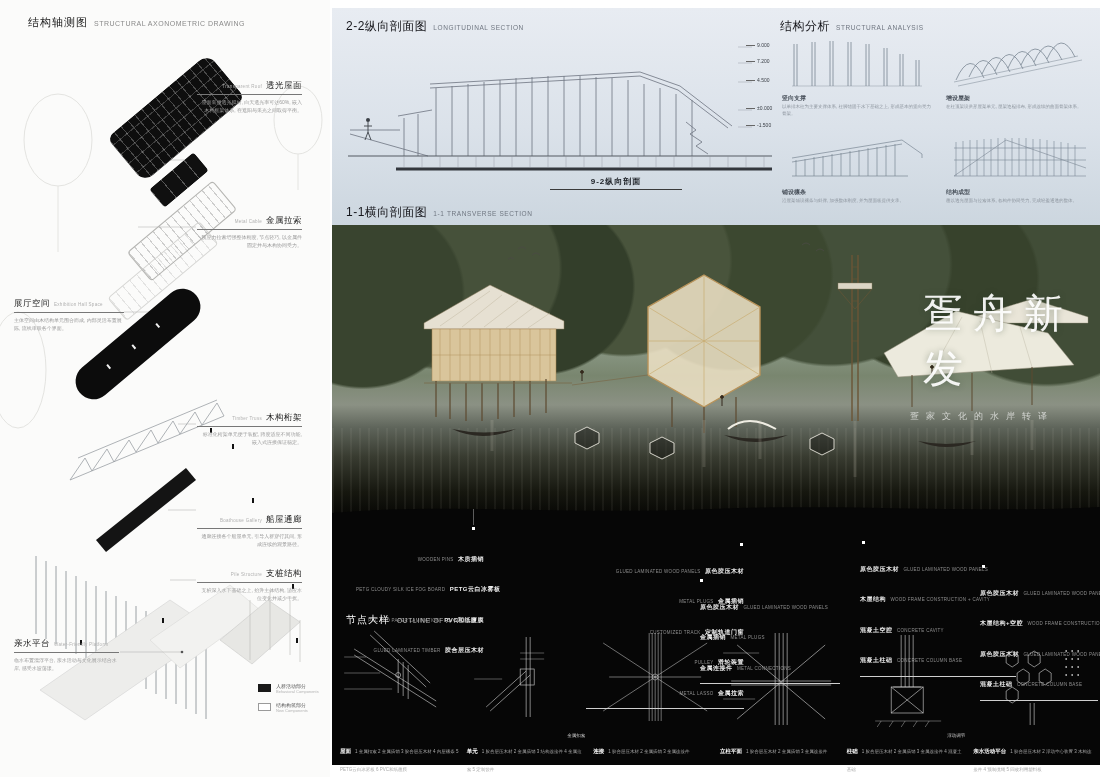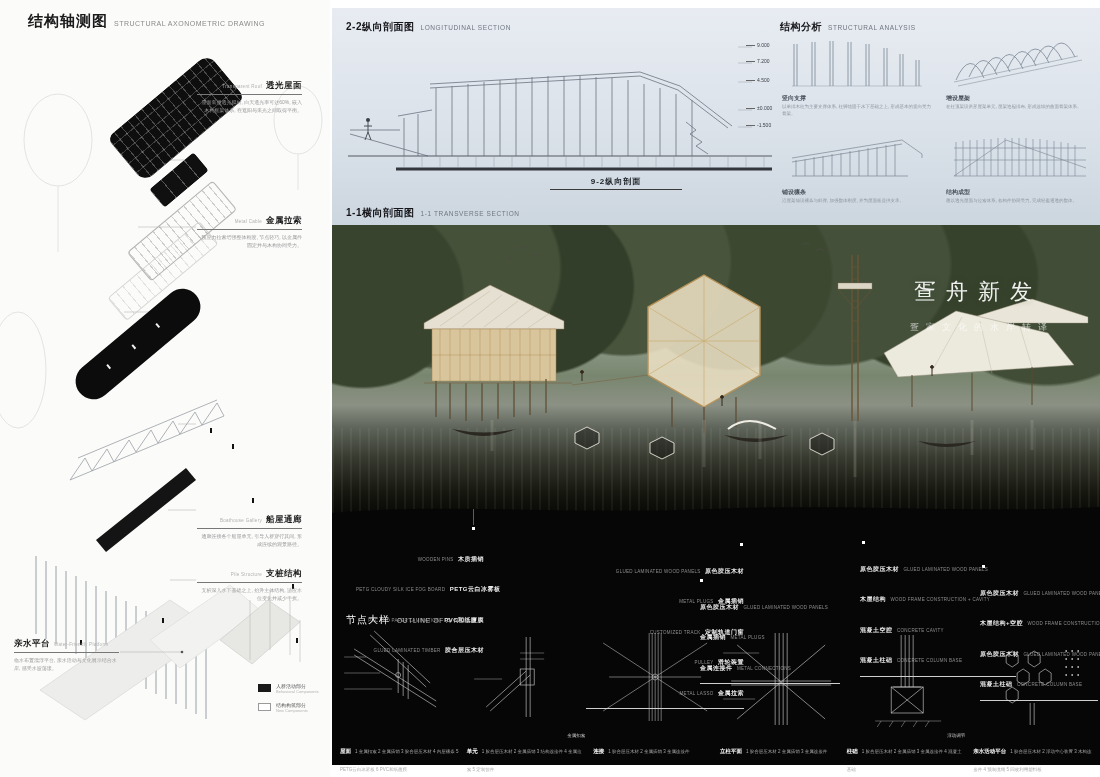--- a/index.html
+++ b/index.html
@@ -4,21 +4,21 @@
 <style>
   html,body{margin:0;padding:0;background:#e9e9e9;}
   *{box-sizing:border-box;}
   .board{position:relative;width:1100px;height:777px;margin:0 auto;background:#fff;overflow:hidden;
          font-family:"Liberation Sans",sans-serif;color:#222;}
   [data-name]{cursor:default;}
 
   
   .lp{position:absolute;left:0;top:0;width:330px;height:777px;background:#fbfbfa;}
   .lp-header{position:absolute;left:28px;top:12px;white-space:nowrap;}
-  .lp-header .zh{font-size:15px;font-weight:bold;letter-spacing:1px;color:#1a1a1a;}
+  .lp-header .zh{font-size:11px;font-weight:normal;letter-spacing:1px;color:#1a1a1a;}
   .lp-header .en{font-size:7px;color:#8a8a8a;margin-left:6px;letter-spacing:.5px;}
   .axo{position:absolute;left:0;top:0;width:330px;height:777px;}
   .roof1{position:absolute;left:110px;top:89px;width:132px;height:58px;background-color:#0e0e0e;
          background-image:repeating-linear-gradient(90deg,rgba(255,255,255,.25) 0 1px,transparent 1px 9px),
                           repeating-linear-gradient(0deg,rgba(255,255,255,.2) 0 1px,transparent 1px 12px);
          transform:rotate(-40deg);border-radius:8px 12px 8px 12px;}
   .roof2{position:absolute;left:150px;top:168px;width:58px;height:24px;background-color:#101010;
          background-image:repeating-linear-gradient(90deg,rgba(255,255,255,.3) 0 1px,transparent 1px 15px);
          transform:rotate(-40deg);border-radius:4px;}
   .frame1{position:absolute;left:126px;top:212px;width:112px;height:38px;border:1px solid #b5b5b2;
@@ -27,42 +27,42 @@
   .frame2{position:absolute;left:103px;top:256px;width:120px;height:30px;border:1px solid #c8c8c5;opacity:.7;
           background-image:repeating-linear-gradient(90deg,rgba(140,140,140,.3) 0 1px,transparent 1px 9px);
           transform:rotate(-40deg);border-radius:4px;}
   .hull{position:absolute;left:62px;top:326px;width:152px;height:36px;background:#0c0c0c;
         transform:rotate(-40deg);border-radius:18px;}
   .hull .fig{position:absolute;width:2px;height:5px;background:#f2f2f2;}
 
   .ann{position:absolute;width:105px;}
   .ann .head{display:flex;justify-content:flex-end;align-items:baseline;gap:4px;border-bottom:.5px solid #777;padding-bottom:2px;}
   .ann.l .head{justify-content:flex-start;}
-  .ann .zh{font-size:8.5px;font-weight:bold;color:#1c1c1c;letter-spacing:.5px;}
+  .ann .zh{font-size:8.5px;font-weight:normal;color:#1c1c1c;letter-spacing:.5px;}
   .ann .en{font-size:4.5px;color:#b0b0b0;letter-spacing:.3px;}
   .ann .desc{font-size:5px;color:#9a9a9a;line-height:1.6;margin-top:3px;text-align:right;}
   .ann.l .desc{text-align:left;}
   .a0{right:28px;top:80px;} .a1{right:28px;top:148px;} .a2{right:28px;top:215px;}
   .a3{left:14px;top:298px;width:110px;} .a4{right:28px;top:412px;} .a5{right:28px;top:498px;margin-top:16px;}
   .a6{right:28px;top:568px;} .a7{left:14px;top:638px;}
 
   .lp-legend{position:absolute;left:258px;top:683px;width:66px;}
   .lg-row{display:flex;gap:5px;margin-bottom:8px;align-items:flex-start;}
   .sw{width:13px;height:8px;margin-top:1px;flex:none;}
   .sw.b{background:#191919;border:1px solid #191919;}
   .sw.w{background:#fff;border:1px solid #9a9a9a;}
   .lg-zh{font-size:5px;color:#555;display:block;}
   .lg-en{font-size:4px;color:#b4b4b4;display:block;}
 
   
   .rp{position:absolute;left:332px;top:0;width:768px;height:777px;background:#fff;}
   .top-strip{position:absolute;left:0;top:8px;width:768px;height:217px;
              background:linear-gradient(180deg,#e8ecf2 0%,#dbe2ea 55%,#ccd6df 100%);}
   .sec-head{position:absolute;white-space:nowrap;}
-  .sec-head .zh{font-size:10px;font-weight:bold;color:#15151a;letter-spacing:.5px;}
+  .sec-head .zh{font-size:12px;font-weight:normal;color:#15151a;letter-spacing:.5px;}
   .sec-head .en{font-size:6.5px;color:#6f7680;margin-left:6px;letter-spacing:.6px;}
   .t-long{left:14px;top:16px;} .t-trans{left:14px;top:202px;} .t-sa{left:448px;top:16px;}
   .lsec{position:absolute;left:8px;top:30px;}
   .elev{position:absolute;left:414px;font-size:5px;color:#3a3f46;}
   .elev::before{content:"";display:inline-block;width:9px;border-top:.5px solid #666;margin-right:2px;vertical-align:middle;}
   .caption{position:absolute;left:218px;top:176px;width:132px;text-align:center;font-size:8px;font-weight:bold;
            color:#20242a;border-bottom:1px solid #3a3a3a;padding-bottom:2px;letter-spacing:1px;}
   .sa-grid{position:absolute;left:450px;top:34px;width:314px;display:grid;grid-template-columns:1fr 1fr;gap:10px 14px;}
   .sa-cell svg{display:block;}
   .sa-label{font-size:6px;font-weight:bold;color:#4a525c;margin-top:2px;}
@@ -81,21 +81,21 @@
        radial-gradient(190px 160px at 65% 22%,#44503a 0 62%,transparent 64%),
        radial-gradient(170px 150px at 78% 30%,#37422c 0 62%,transparent 64%),
        radial-gradient(200px 180px at 93% 26%,#414d37 0 62%,transparent 64%),
        radial-gradient(150px 90px at 10% 6%,#5c6a50 0 60%,transparent 62%),
        radial-gradient(170px 100px at 55% 6%,#566348 0 60%,transparent 62%),
        radial-gradient(170px 100px at 88% 6%,#4e5b42 0 60%,transparent 62%);}
   .streaks{position:absolute;left:0;bottom:0;width:100%;height:30%;
        background-image:repeating-linear-gradient(90deg,rgba(225,220,205,.06) 0 2px,transparent 2px 9px);}
   .bld{position:absolute;inset:0;}
   .hero-title{position:absolute;left:578px;top:48px;}
-  .hero-title h1{margin:4px;font-size:22px;font-weight:400;color:rgba(255,255,255,.92);letter-spacing:10px;
+  .hero-title h1{margin:13px;font-size:40px;font-weight:400;color:rgba(255,255,255,.92);letter-spacing:10px;
                  text-shadow:0 0 6px rgba(40,60,40,.4);}
   .hero-title .sub{margin-top:14px;font-size:9px;letter-spacing:7px;color:rgba(255,255,255,.65);}
 
   
   .band{position:absolute;left:0;top:515px;width:768px;height:250px;background:#060606;color:#e8e8e8;}
   .band .wave{position:absolute;left:0;top:-14px;width:768px;height:16px;}
   .mblock{position:absolute;}
   .mblock .row{white-space:nowrap;line-height:1.9;}
   .m-en{font-size:4.5px;color:#8f8f8f;letter-spacing:.3px;}
   .m-zh{font-size:6px;color:#ececec;font-weight:bold;letter-spacing:.5px;}
@@ -202,20 +202,34 @@
         </div>
       <div class="desc" data-name="annotation-desc">屋面采用透光膜材, 白天透光率可达60%, 嵌入木构框架体系, 在遮阳与采光之间取得平衡。</div>
     </div>
     <div class="ann a2" data-name="annotation-metal-cable">
       <div class="head">
           <span class="en" data-name="annotation-en">Metal Cable</span>
           <span class="zh" data-name="annotation-zh">金属拉索</span>
         </div>
       <div class="desc" data-name="annotation-desc">预应力拉索增强整体刚度, 节点轻巧, 以金属件固定并与木构协同受力。</div>
     </div>
+    <div class="ann a3 l" data-name="annotation-exhibition-space">
+      <div class="head">
+          <span class="zh" data-name="annotation-zh">展厅空间</span>
+          <span class="en" data-name="annotation-en">Exhibition Hall Space</span>
+        </div>
+      <div class="desc" data-name="annotation-desc">主体空间由木结构单元围合而成, 内部灵活布置展陈, 流线串联各个界面。</div>
+    </div>
+    <div class="ann a4" data-name="annotation-timber-truss">
+      <div class="head">
+          <span class="en" data-name="annotation-en">Timber Truss</span>
+          <span class="zh" data-name="annotation-zh">木构桁架</span>
+        </div>
+      <div class="desc" data-name="annotation-desc">标准化桁架单元便于装配, 跨度适应不同功能, 嵌入式连接保证稳定。</div>
+    </div>
     <div class="ann a5" data-name="annotation-boathouse-gallery">
       <div class="head">
           <span class="en" data-name="annotation-en">Boathouse Gallery</span>
           <span class="zh" data-name="annotation-zh">船屋通廊</span>
         </div>
       <div class="desc" data-name="annotation-desc">通廊连接各个船屋单元, 引导人群穿行其间, 形成连续的观景路径。</div>
     </div>
     <div class="ann a6" data-name="annotation-pile-structure">
       <div class="head">
           <span class="en" data-name="annotation-en">Pile Structure</span>

